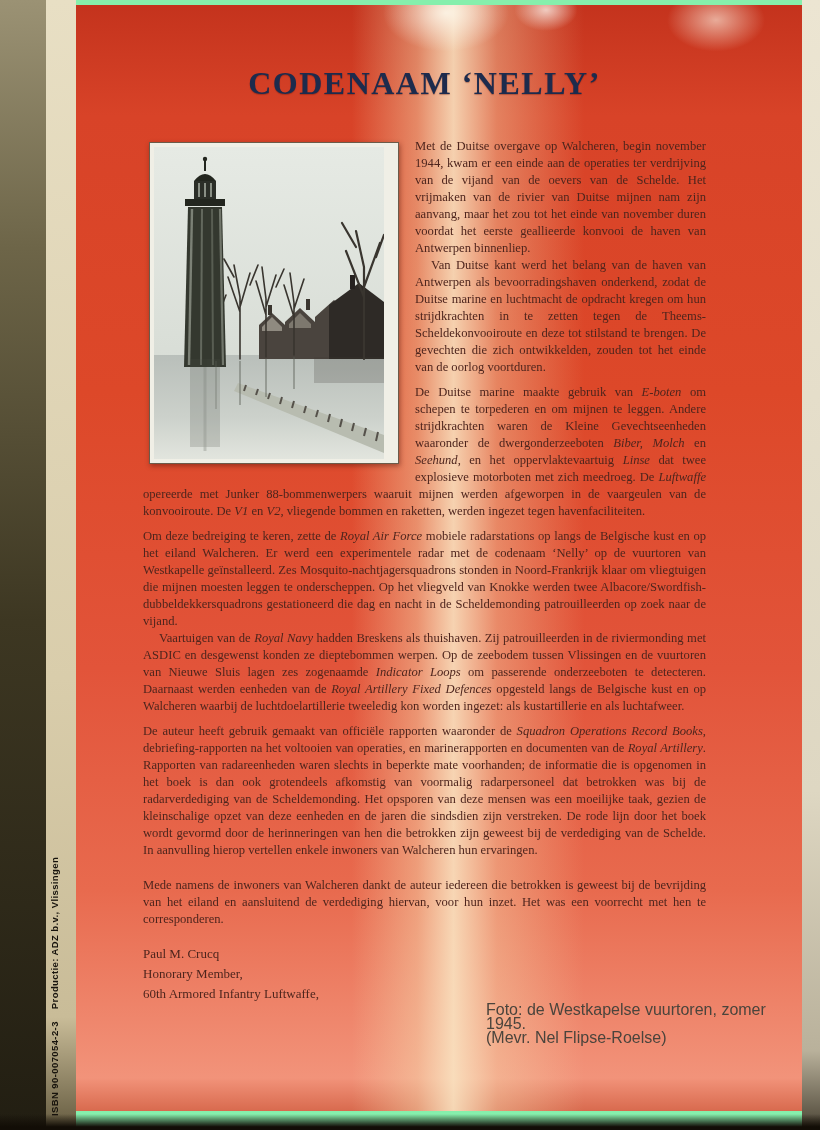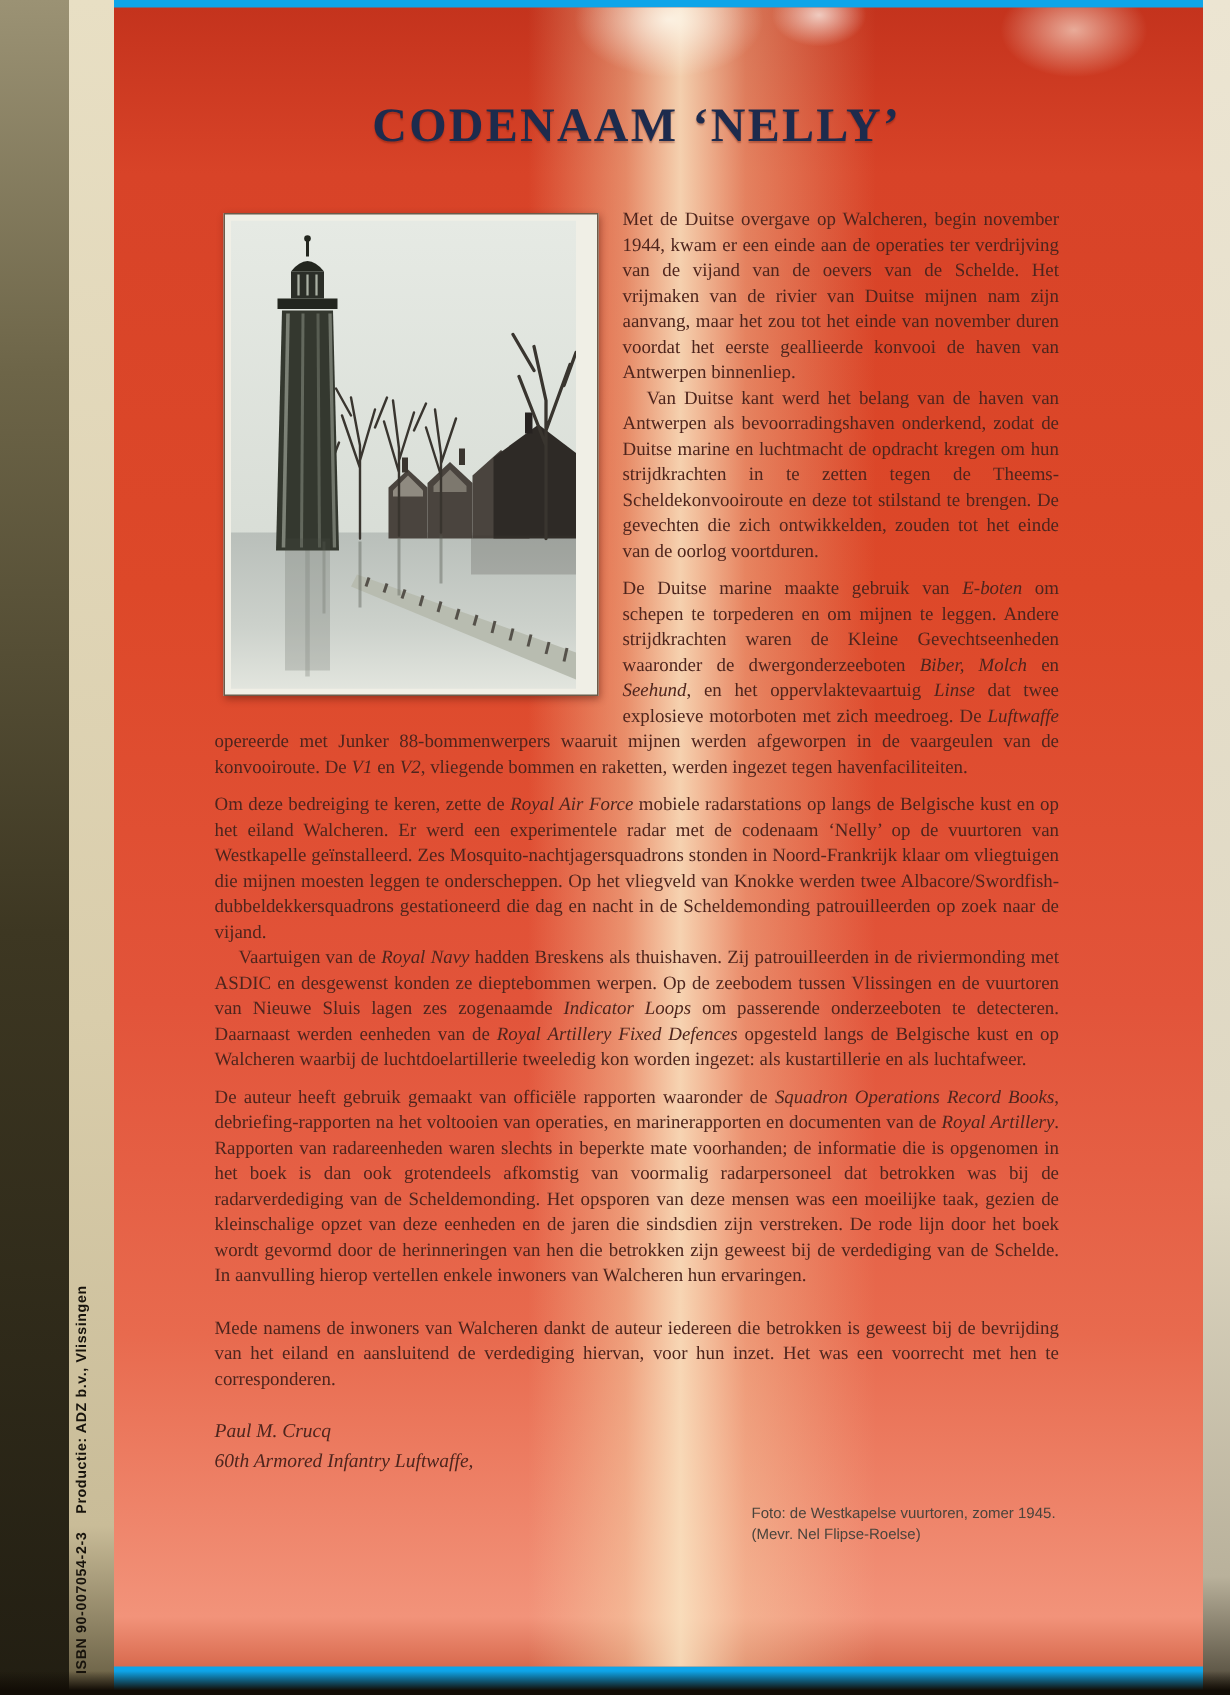--- a/index.html
+++ b/index.html
@@ -1,16 +1,16 @@
 <!DOCTYPE html>
 <html><head>
 <meta charset="utf-8">
 <style>
   html,body{margin:0;padding:0;}
-  .page{position:relative;width:820px;height:1130px;background:#0ea5e9;overflow:hidden;
+  .page{position:relative;width:820px;height:1130px;background:#86efac;overflow:hidden;
         font-family:"Liberation Serif",serif;}
   
   .left-strip{position:absolute;left:0;top:0;width:46px;height:1130px;
       background:linear-gradient(180deg,#9b9274 0%,#6d6548 22%,#3d3722 55%,#221e12 100%);}
   .left-cream{position:absolute;left:46px;top:0;width:30px;height:1130px;
       background:linear-gradient(180deg,#e8dfc4 0%,#d9cdab 60%,#c9bc98 90%,#6e6448 99%);}
   .right-cream{position:absolute;right:0;top:0;width:18px;height:1130px;
       background:linear-gradient(180deg,#ece5d2 0%,#ded7c2 70%,#b9b19b 93%,#4a4334 100%);}
   .bottom-shadow{position:absolute;left:0;bottom:0;width:820px;height:16px;
       background:linear-gradient(180deg,rgba(40,28,14,.0),#120d06 80%);}
@@ -29,23 +29,23 @@
   
   figure.photo{float:left;width:240px;margin:4px 16px 8px 6px;padding:4px;background:#f0efe6;
      border:1px solid #6b5b4a;box-shadow:1px 2px 5px rgba(70,15,8,.45);}
   figure.photo svg{display:block;width:230px;height:312px;}
   
   .body-text p{margin:0;font-size:12.6px;line-height:17px;color:#4e251d;text-align:justify;}
   .body-text p.gap{margin-top:8px;}
   .body-text p.indent{text-indent:16px;}
   .it{font-style:italic;}
   .author{margin-top:16px;font-size:13px;line-height:20px;color:#4e251d;}
-  .author div{white-space:nowrap;font-style:italic;}
-  .caption{position:absolute;left:425px;top:998px;width:280px;
-     font-family:"Liberation Sans",sans-serif;font-size:10px;line-height:14px;color:#4a443c;}
+  .author div{white-space:nowrap;}
+  .caption{position:absolute;left:410px;top:998px;width:280px;
+     font-family:"Liberation Sans",sans-serif;font-size:16px;line-height:14px;color:#4a443c;}
   
   .spine-text{position:absolute;left:49px;top:1116px;width:258px;transform:rotate(-90deg);
      transform-origin:0 0;font-family:"Liberation Sans",sans-serif;font-size:9.5px;
      font-weight:bold;color:#17130c;letter-spacing:.4px;white-space:nowrap;}
   .spine-text .sep{display:inline-block;width:12px;}
 </style>
 </head>
 <body>
 
 <div class="page">
@@ -151,20 +151,21 @@
         <p><span>Met de Duitse overgave op Walcheren, begin november 1944, kwam er een einde aan de operaties ter verdrijving van de vijand van de oevers van de Schelde. Het vrijmaken van de rivier van Duitse mijnen nam zijn aanvang, maar het zou tot het einde van november duren voordat het eerste geallieerde konvooi de haven van Antwerpen binnenliep.</span></p>
         <p class="indent"><span>Van Duitse kant werd het belang van de haven van Antwerpen als bevoorradingshaven onderkend, zodat de Duitse marine en luchtmacht de opdracht kregen om hun strijdkrachten in te zetten tegen de Theems-Scheldekonvooiroute en deze tot stilstand te brengen. De gevechten die zich ontwikkelden, zouden tot het einde van de oorlog voortduren.</span></p>
         <p class="gap"><span>De Duitse marine maakte gebruik van </span><span class="it">E-boten</span><span> om schepen te torpederen en om mijnen te leggen. Andere strijdkrachten waren de Kleine Gevechtseenheden waaronder de dwergonderzeeboten </span><span class="it">Biber, Molch</span><span> en </span><span class="it">Seehund</span><span>, en het oppervlaktevaartuig </span><span class="it">Linse</span><span> dat twee explosieve motorboten met zich meedroeg. De </span><span class="it">Luftwaffe</span><span> opereerde met Junker 88-bommenwerpers waaruit mijnen werden afgeworpen in de vaargeulen van de konvooiroute. De </span><span class="it">V1</span><span> en </span><span class="it">V2</span><span>, vliegende bommen en raketten, werden ingezet tegen havenfaciliteiten.</span></p>
         <p class="gap"><span>Om deze bedreiging te keren, zette de </span><span class="it">Royal Air Force</span><span> mobiele radarstations op langs de Belgische kust en op het eiland Walcheren. Er werd een experimentele radar met de codenaam ‘Nelly’ op de vuurtoren van Westkapelle geïnstalleerd. Zes Mosquito-nachtjagersquadrons stonden in Noord-Frankrijk klaar om vliegtuigen die mijnen moesten leggen te onderscheppen. Op het vliegveld van Knokke werden twee Albacore/Swordfish-dubbeldekkersquadrons gestationeerd die dag en nacht in de Scheldemonding patrouilleerden op zoek naar de vijand.</span></p>
         <p class="indent"><span>Vaartuigen van de </span><span class="it">Royal Navy</span><span> hadden Breskens als thuishaven. Zij patrouilleerden in de riviermonding met ASDIC en desgewenst konden ze dieptebommen werpen. Op de zeebodem tussen Vlissingen en de vuurtoren van Nieuwe Sluis lagen zes zogenaamde </span><span class="it">Indicator Loops</span><span> om passerende onderzeeboten te detecteren. Daarnaast werden eenheden van de </span><span class="it">Royal Artillery Fixed Defences</span><span> opgesteld langs de Belgische kust en op Walcheren waarbij de luchtdoelartillerie tweeledig kon worden ingezet: als kustartillerie en als luchtafweer.</span></p>
         <p class="gap"><span>De auteur heeft gebruik gemaakt van officiële rapporten waaronder de </span><span class="it">Squadron Operations Record Books</span><span>, debriefing-rapporten na het voltooien van operaties, en marinerapporten en documenten van de </span><span class="it">Royal Artillery</span><span>. Rapporten van radareenheden waren slechts in beperkte mate voorhanden; de informatie die is opgenomen in het boek is dan ook grotendeels afkomstig van voormalig radarpersoneel dat betrokken was bij de radarverdediging van de Scheldemonding. Het opsporen van deze mensen was een moeilijke taak, gezien de kleinschalige opzet van deze eenheden en de jaren die sindsdien zijn verstreken. De rode lijn door het boek wordt gevormd door de herinneringen van hen die betrokken zijn geweest bij de verdediging van de Schelde. In aanvulling hierop vertellen enkele inwoners van Walcheren hun ervaringen.</span></p>
         <p class="gap" style="margin-top:18px"><span>Mede namens de inwoners van Walcheren dankt de auteur iedereen die betrokken is geweest bij de bevrijding van het eiland en aansluitend de verdediging hiervan, voor hun inzet. Het was een voorrecht met hen te corresponderen.</span></p>
 
         <div class="author">
           <div>Paul M. Crucq</div>
+          <div>Honorary Member,</div>
           <div>60th Armored Infantry Luftwaffe,</div>
         </div>
       </div>
     </div>
 
     <div class="caption">
       <div>Foto: de Westkapelse vuurtoren, zomer 1945.</div>
       <div>(Mevr. Nel Flipse-Roelse)</div>
     </div>
   </div>

